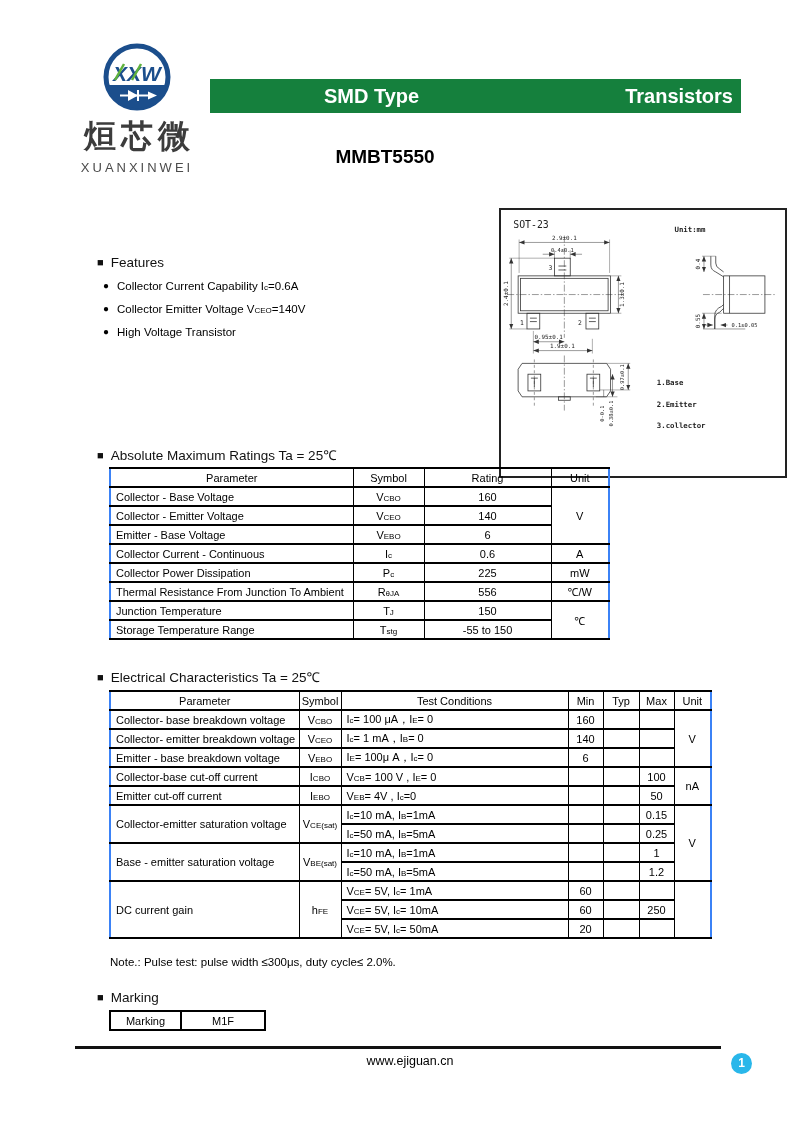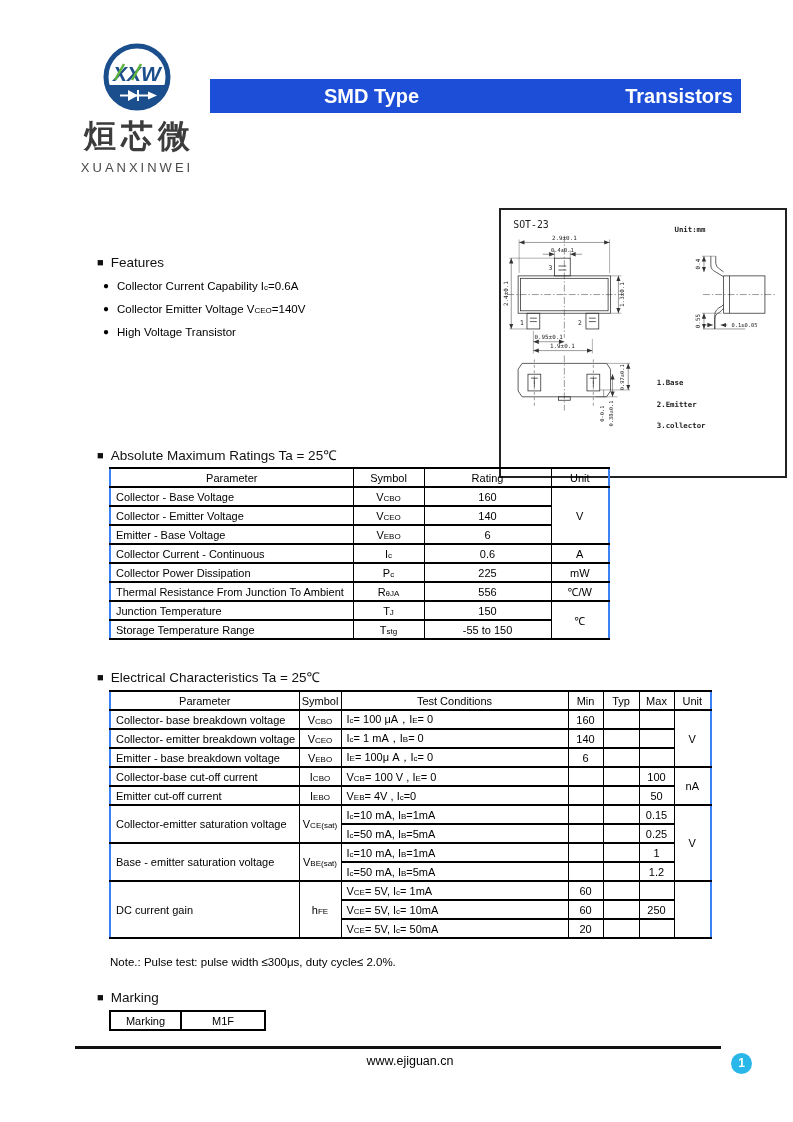--- a/index.html
+++ b/index.html
@@ -67,26 +67,27 @@
     <line x1="41" y1="24" x2="32" y2="40" stroke="#5fb23c" stroke-width="2.5"></line>
     <polygon points="28,50 28,61 38,55.5" fill="#fff"></polygon>
     <line x1="38" y1="50" x2="38" y2="61" stroke="#fff" stroke-width="2"></line>
     <line x1="20" y1="55.5" x2="50" y2="55.5" stroke="#fff" stroke-width="2"></line>
     <polygon points="48,51.5 57,55.5 48,59.5" fill="#fff"></polygon>
   </svg>
   <div class="logo-cn">烜芯微</div>
   <div class="logo-en">XUANXINWEI</div>
 </div>
 
-<div class="banner" style="background:#1d4ed8;">
+<div class="banner" style="background:#15803d;">
   <span class="bl">SMD Type</span>
   <span class="br">Transistors</span>
 </div>
 
 <div class="title-block">
+  <div class="t2">MMBT5550</div>
 </div>
 
 <div class="sec" style="left:97px;top:255px;">
   <span class="sq">■</span>
   <span>Features</span>
 </div>
 <div class="feat" style="left:103px;top:280px;">
   <span class="dot">●</span>
   <span><span>Collector Current Capability  I</span><span class="sub">c</span><span>=0.6A</span></span>
 </div>

